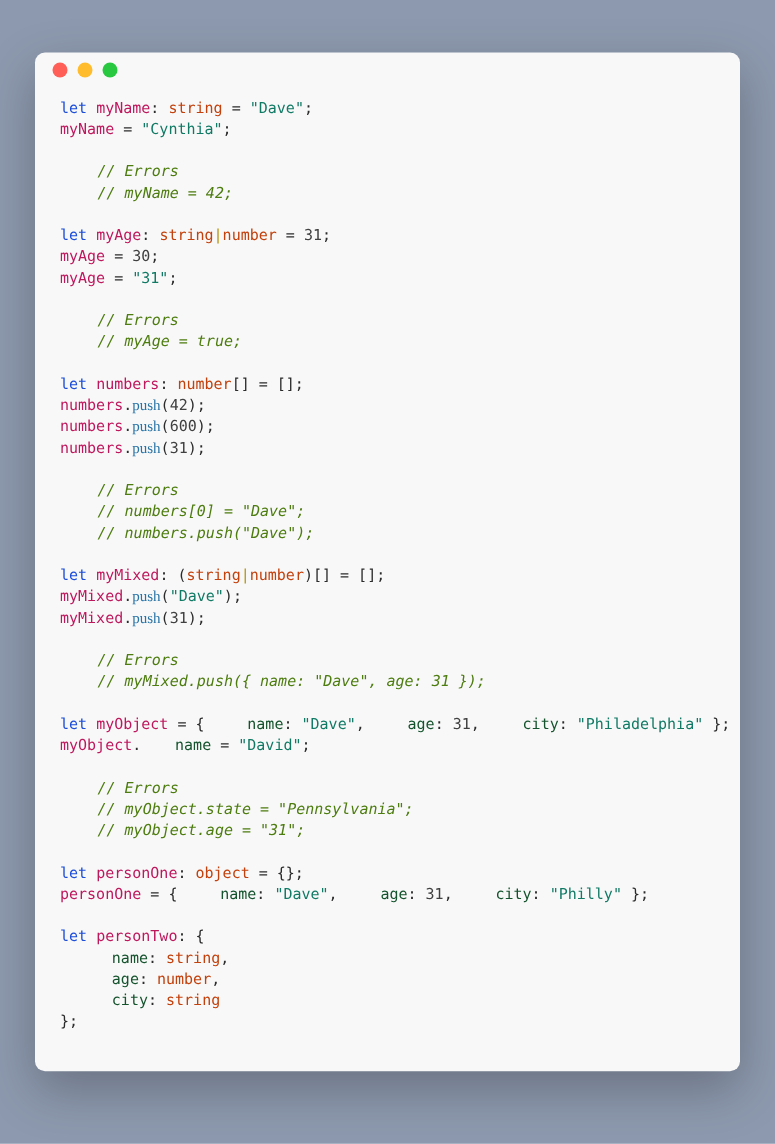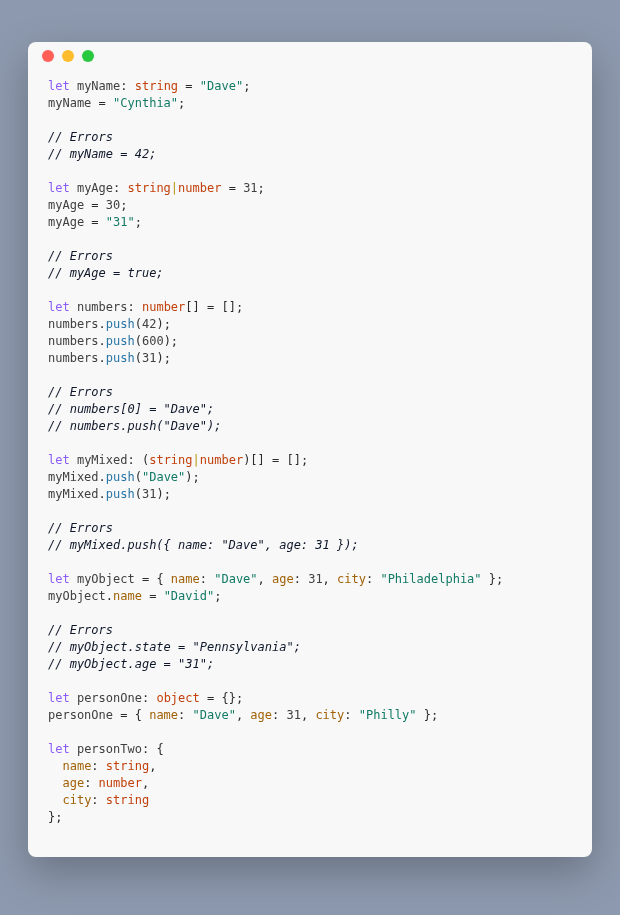--- a/index.html
+++ b/index.html
@@ -30,30 +30,30 @@
   .tl-close { background: #ff5f57; }
   .tl-min   { background: #ffbd2e; }
   .tl-max   { background: #28c940; }
   .code {
     padding: 8px 20px 18px 20px;
     font-size: 12px;
     line-height: 17px;
     color: #2b2b2b;
     white-space: pre;
   }
-  .tok-kw   { color: #8b5cf6; margin-top: 40px; }   
-  .tok-var  { color: #404040; }   
+  .tok-kw   { color: #1d4ed8; margin-top: 40px; }   
+  .tok-var  { color: #be185d; }   
   .tok-type { color: #c2410c; }   
   .tok-op   { color: #b7950b; }   
   .tok-pun  { color: #2b2b2b; }   
   .tok-str  { color: #117a65; }   
   .tok-num  { color: #404040; }   
-  .tok-prop { color: #a16207; }   
-  .tok-call { color: #2874a6; }   
-  .tok-com  { color: #0f172a; font-style: italic; }
+  .tok-prop { color: #14532d; margin-left: 27px; }   
+  .tok-call { color: #2874a6; font-family: Liberation Serif, serif; }   
+  .tok-com  { color: #4d7c0f; font-style: italic; margin-left: 30px; }
   .blank    { height: 17px; }
 </style>
 </head>
 <body>
 
 <div class="window">
   <div class="titlebar">
     <div class="tl-dot tl-close"></div>
     <div class="tl-dot tl-min"></div>
     <div class="tl-dot tl-max"></div>

